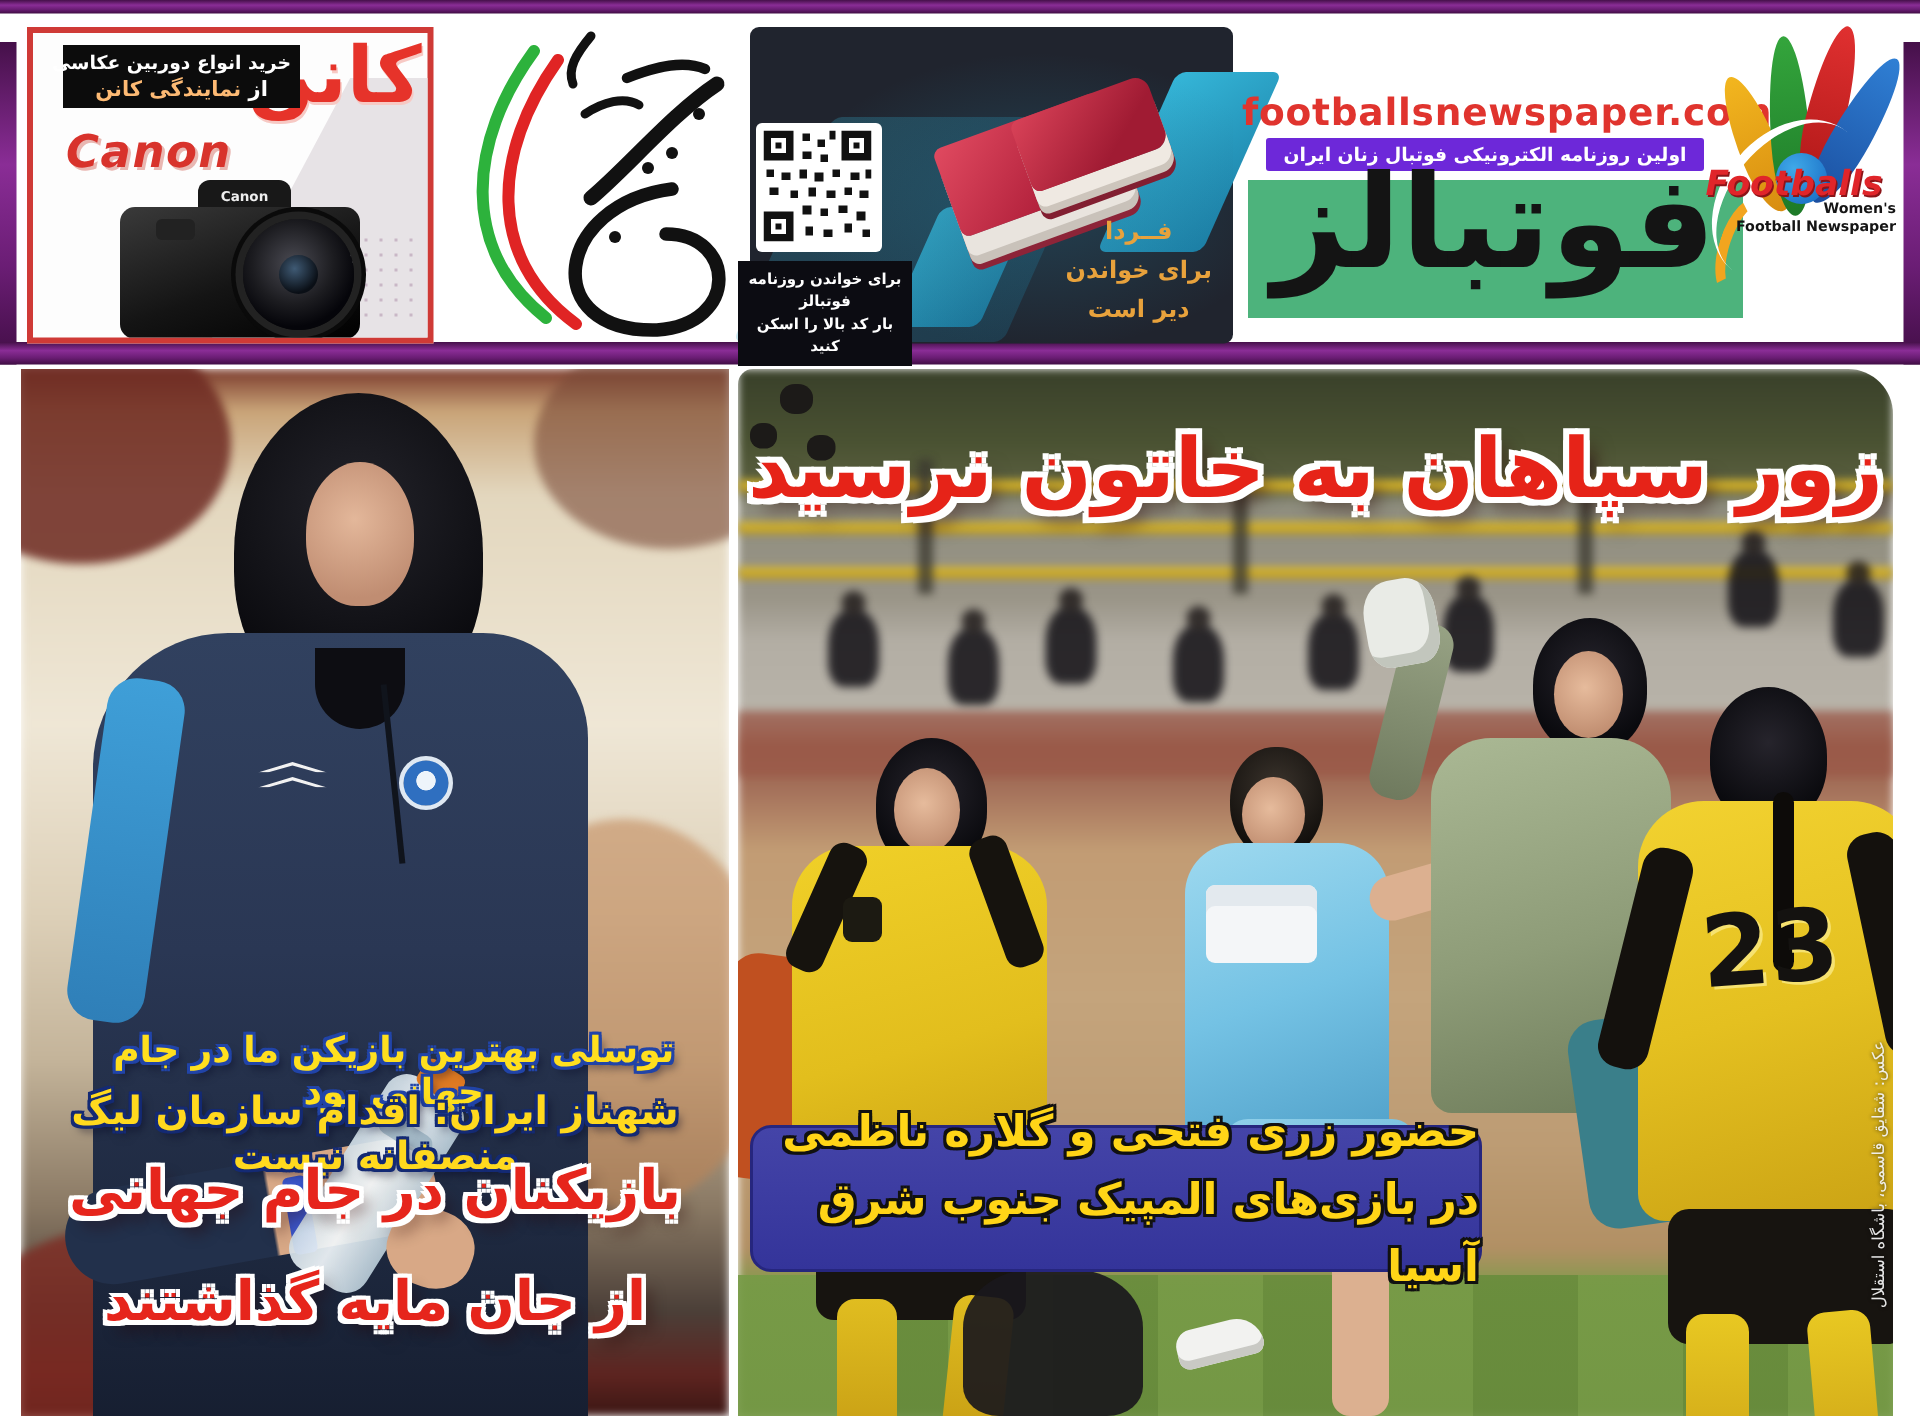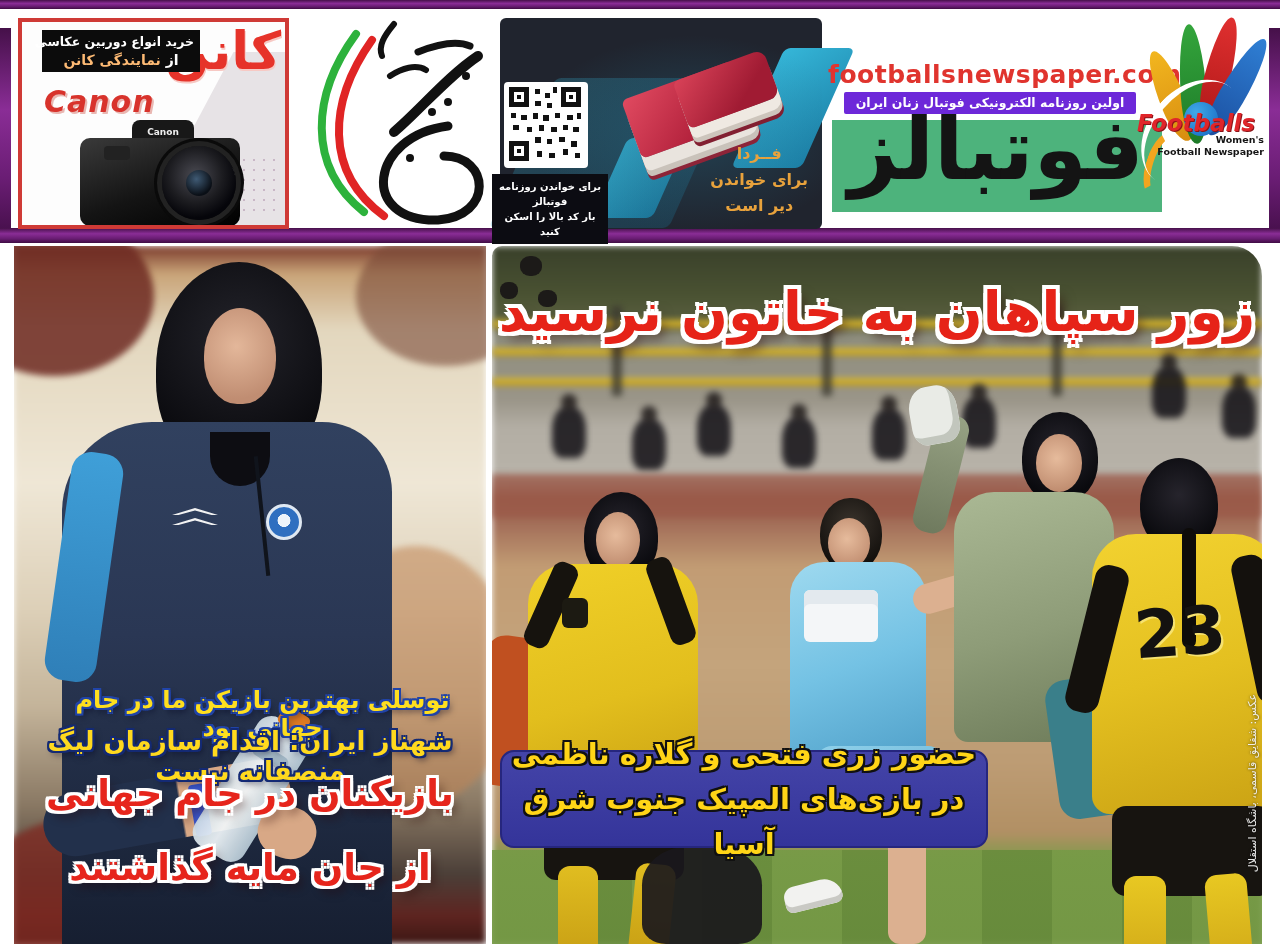--- a/index.html
+++ b/index.html
@@ -247,21 +247,21 @@
   .rp-shoe { left:292px; top:636px; width:58px; height:26px; background:#f2f2f0; border-radius:12px 20px 8px 8px;
              transform:rotate(-14deg); box-shadow:inset 0 -6px 0 #c9c9c4; }
 
   .rp-headline { position:absolute; left:0; top:34px; width:100%; text-align:center; color:#e62318;
       font-size:55px; font-weight:900; z-index:6;
       text-shadow:3px 0 0 #fff,-3px 0 0 #fff,0 3px 0 #fff,0 -3px 0 #fff,
                   4px 4px 0 #fff,-4px 4px 0 #fff,4px -4px 0 #fff,-4px -4px 0 #fff,
                   7px 8px 12px rgba(40,0,0,.5); }
   .rp-caption { position:absolute; left:8px; top:504px; width:488px; height:98px; z-index:6;
       background:linear-gradient(180deg,#4444a8,#34349a); border:2px solid #26267e; border-radius:14px;
-      display:flex; flex-direction:column; justify-content:center; text-align:center;
+      display:flex; flex-direction:column; justify-content:center; text-align:right;
       color:#ffd517; font-size:29px; font-weight:900; line-height:45px;
       text-shadow:2px 0 0 #111,-2px 0 0 #111,0 2px 0 #111,0 -2px 0 #111,
                   2px 2px 0 #111,-2px 2px 0 #111,2px -2px 0 #111,-2px -2px 0 #111; }
   .rp-credit { position:absolute; right:3px; top:448px; z-index:6; color:#f2f2f2; font-size:11px;
       writing-mode:vertical-rl; transform:rotate(180deg); letter-spacing:1px; opacity:.95;
       text-shadow:0 0 3px rgba(0,0,0,.8); }
 </style>
 </head>
 <body>
 

